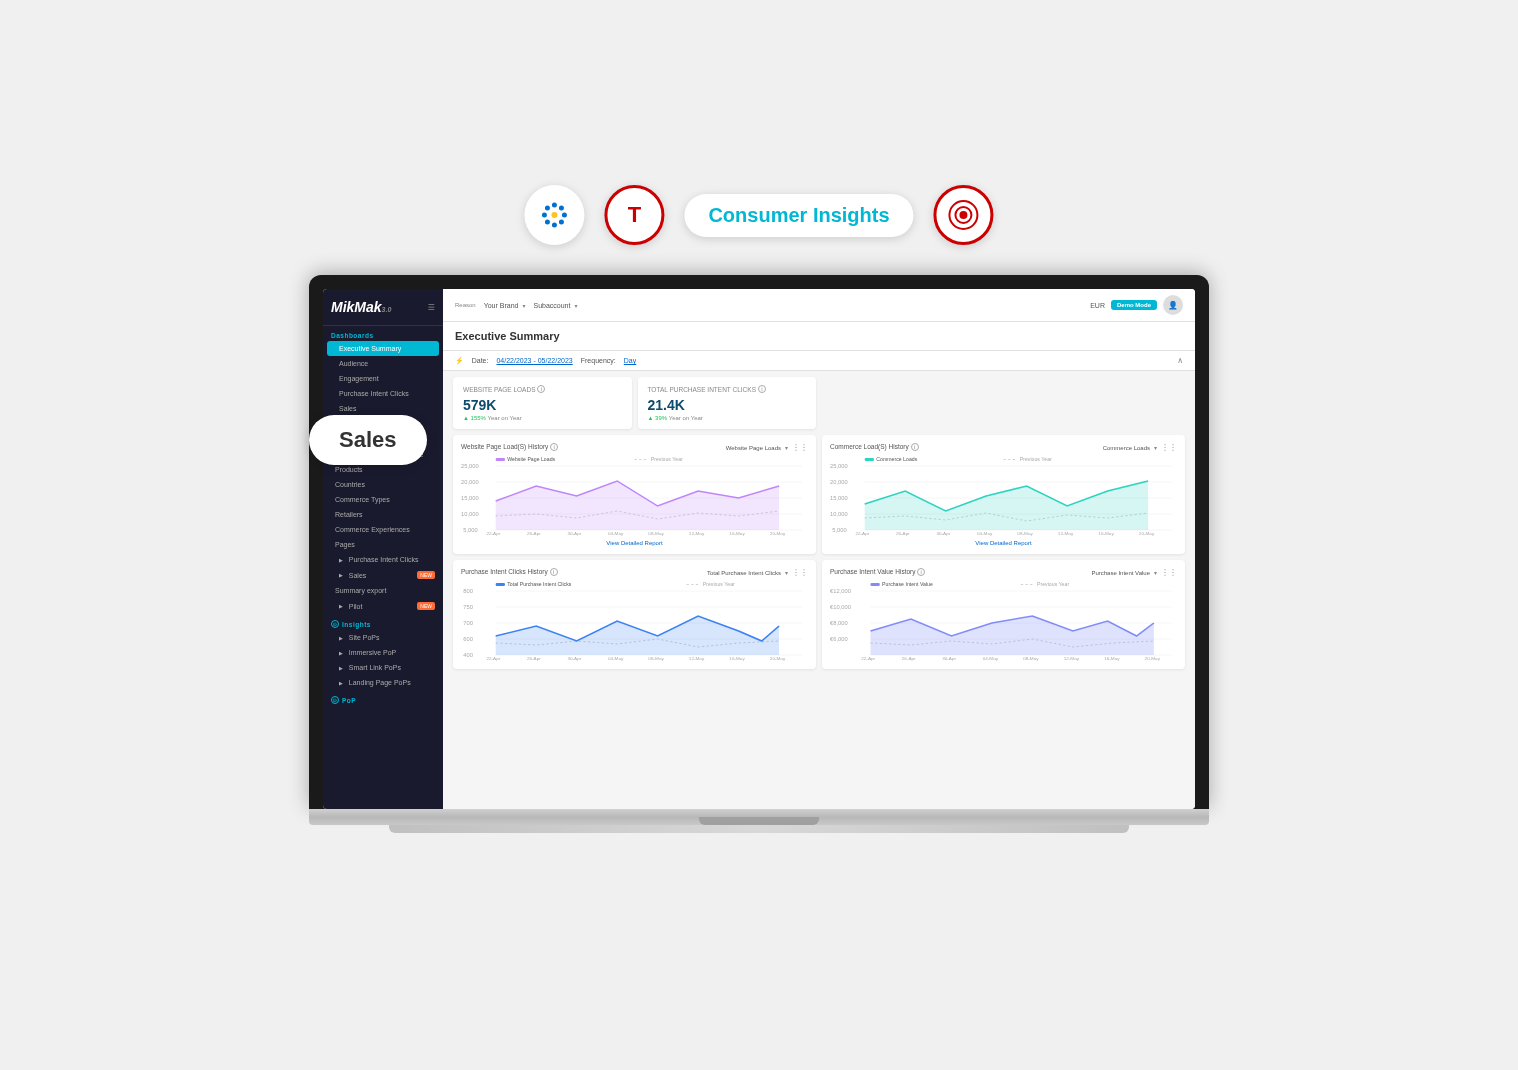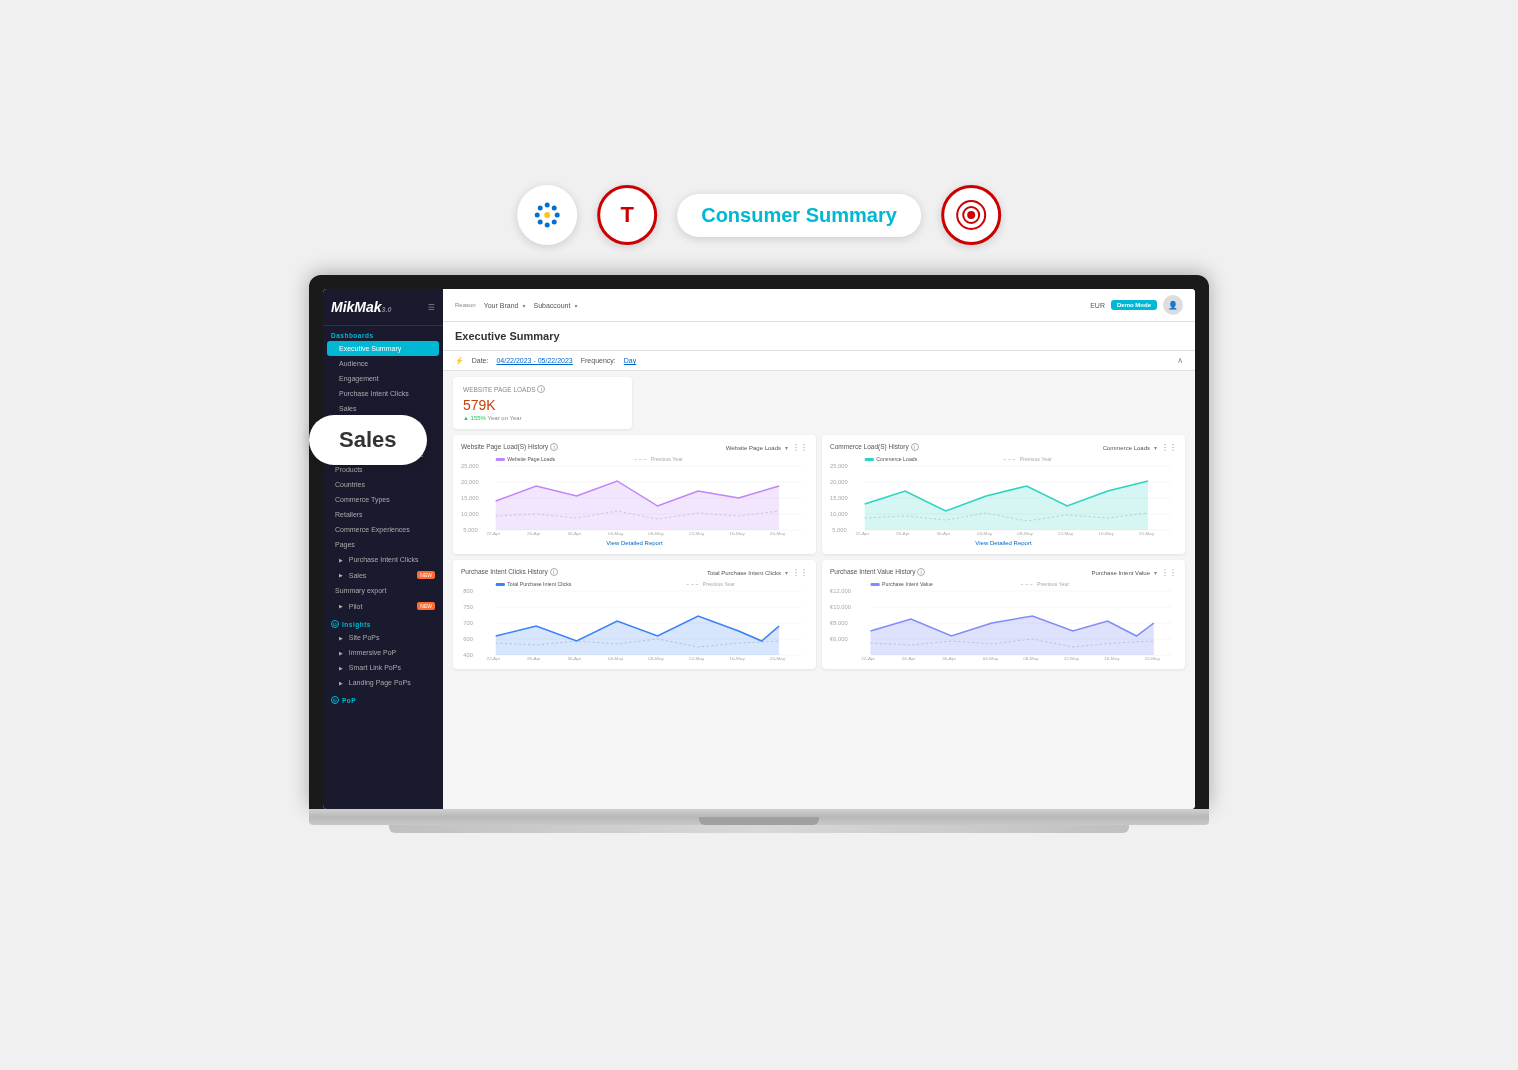--- a/index.html
+++ b/index.html
@@ -325,22 +325,22 @@
       font-size: 6.5px;
       color: #888;
       margin-bottom: 4px;
       display: flex;
       align-items: center;
       gap: 2px;
     }
 
     .kpi-value {
       font-size: 14px;
-      font-weight: 400;
-      color: #c2410c;
+      font-weight: 700;
+      color: #0c4a6e;
     }
 
     .kpi-change {
       font-size: 6px;
       margin-top: 2px;
     }
 
     .kpi-change.positive { color: #22c55e; }
 
     
@@ -438,21 +438,21 @@
           <circle cx="23" cy="23" r="2.5"></circle>
           <circle cx="23" cy="9" r="2.5"></circle>
           <circle cx="9" cy="23" r="2.5"></circle>
         </g>
         <circle cx="16" cy="16" r="3" fill="#FFC220"></circle>
       </svg>
     </div>
     <div class="logo-circle t-logo" style="font-size:22px; font-weight:900; color:#cc0000; border:3px solid #cc0000;">T</div>
 
     <div class="consumer-insights-badge">
-      <span>Consumer Summary</span>
+      <span>Consumer Insights</span>
     </div>
 
     <div class="logo-circle target-logo">
       <svg width="32" height="32" viewBox="0 0 32 32">
         <circle cx="16" cy="16" r="14" fill="white" stroke="#cc0000" stroke-width="2"></circle>
         <circle cx="16" cy="16" r="8" fill="white" stroke="#cc0000" stroke-width="2"></circle>
         <circle cx="16" cy="16" r="4" fill="#cc0000"></circle>
       </svg>
     </div>
   </div>
@@ -557,20 +557,27 @@
             <span style="margin-left:auto;color:#888;font-size:8px;">∧</span>
           </div>
 
           <div class="kpi-row">
             <div class="kpi-card">
               <div class="kpi-label">
                 WEBSITE PAGE LOADS <span class="info-icon">i</span>
               </div>
               <div class="kpi-value">579K</div>
               <div class="kpi-change positive">▲ 155% <span style="color:#888;">Year on Year</span></div>
+            </div>
+            <div class="kpi-card">
+              <div class="kpi-label">
+                TOTAL PURCHASE INTENT CLICKS <span class="info-icon">i</span>
+              </div>
+              <div class="kpi-value">21.4K</div>
+              <div class="kpi-change positive">▲ 39% <span style="color:#888;">Year on Year</span></div>
             </div>
           </div>
 
           <div class="charts-grid">
 
             <div class="chart-card">
               <div class="chart-header">
                 <div class="chart-title-section">
                   Website Page Load(S) History <span class="info-icon">i</span>
                 </div>

